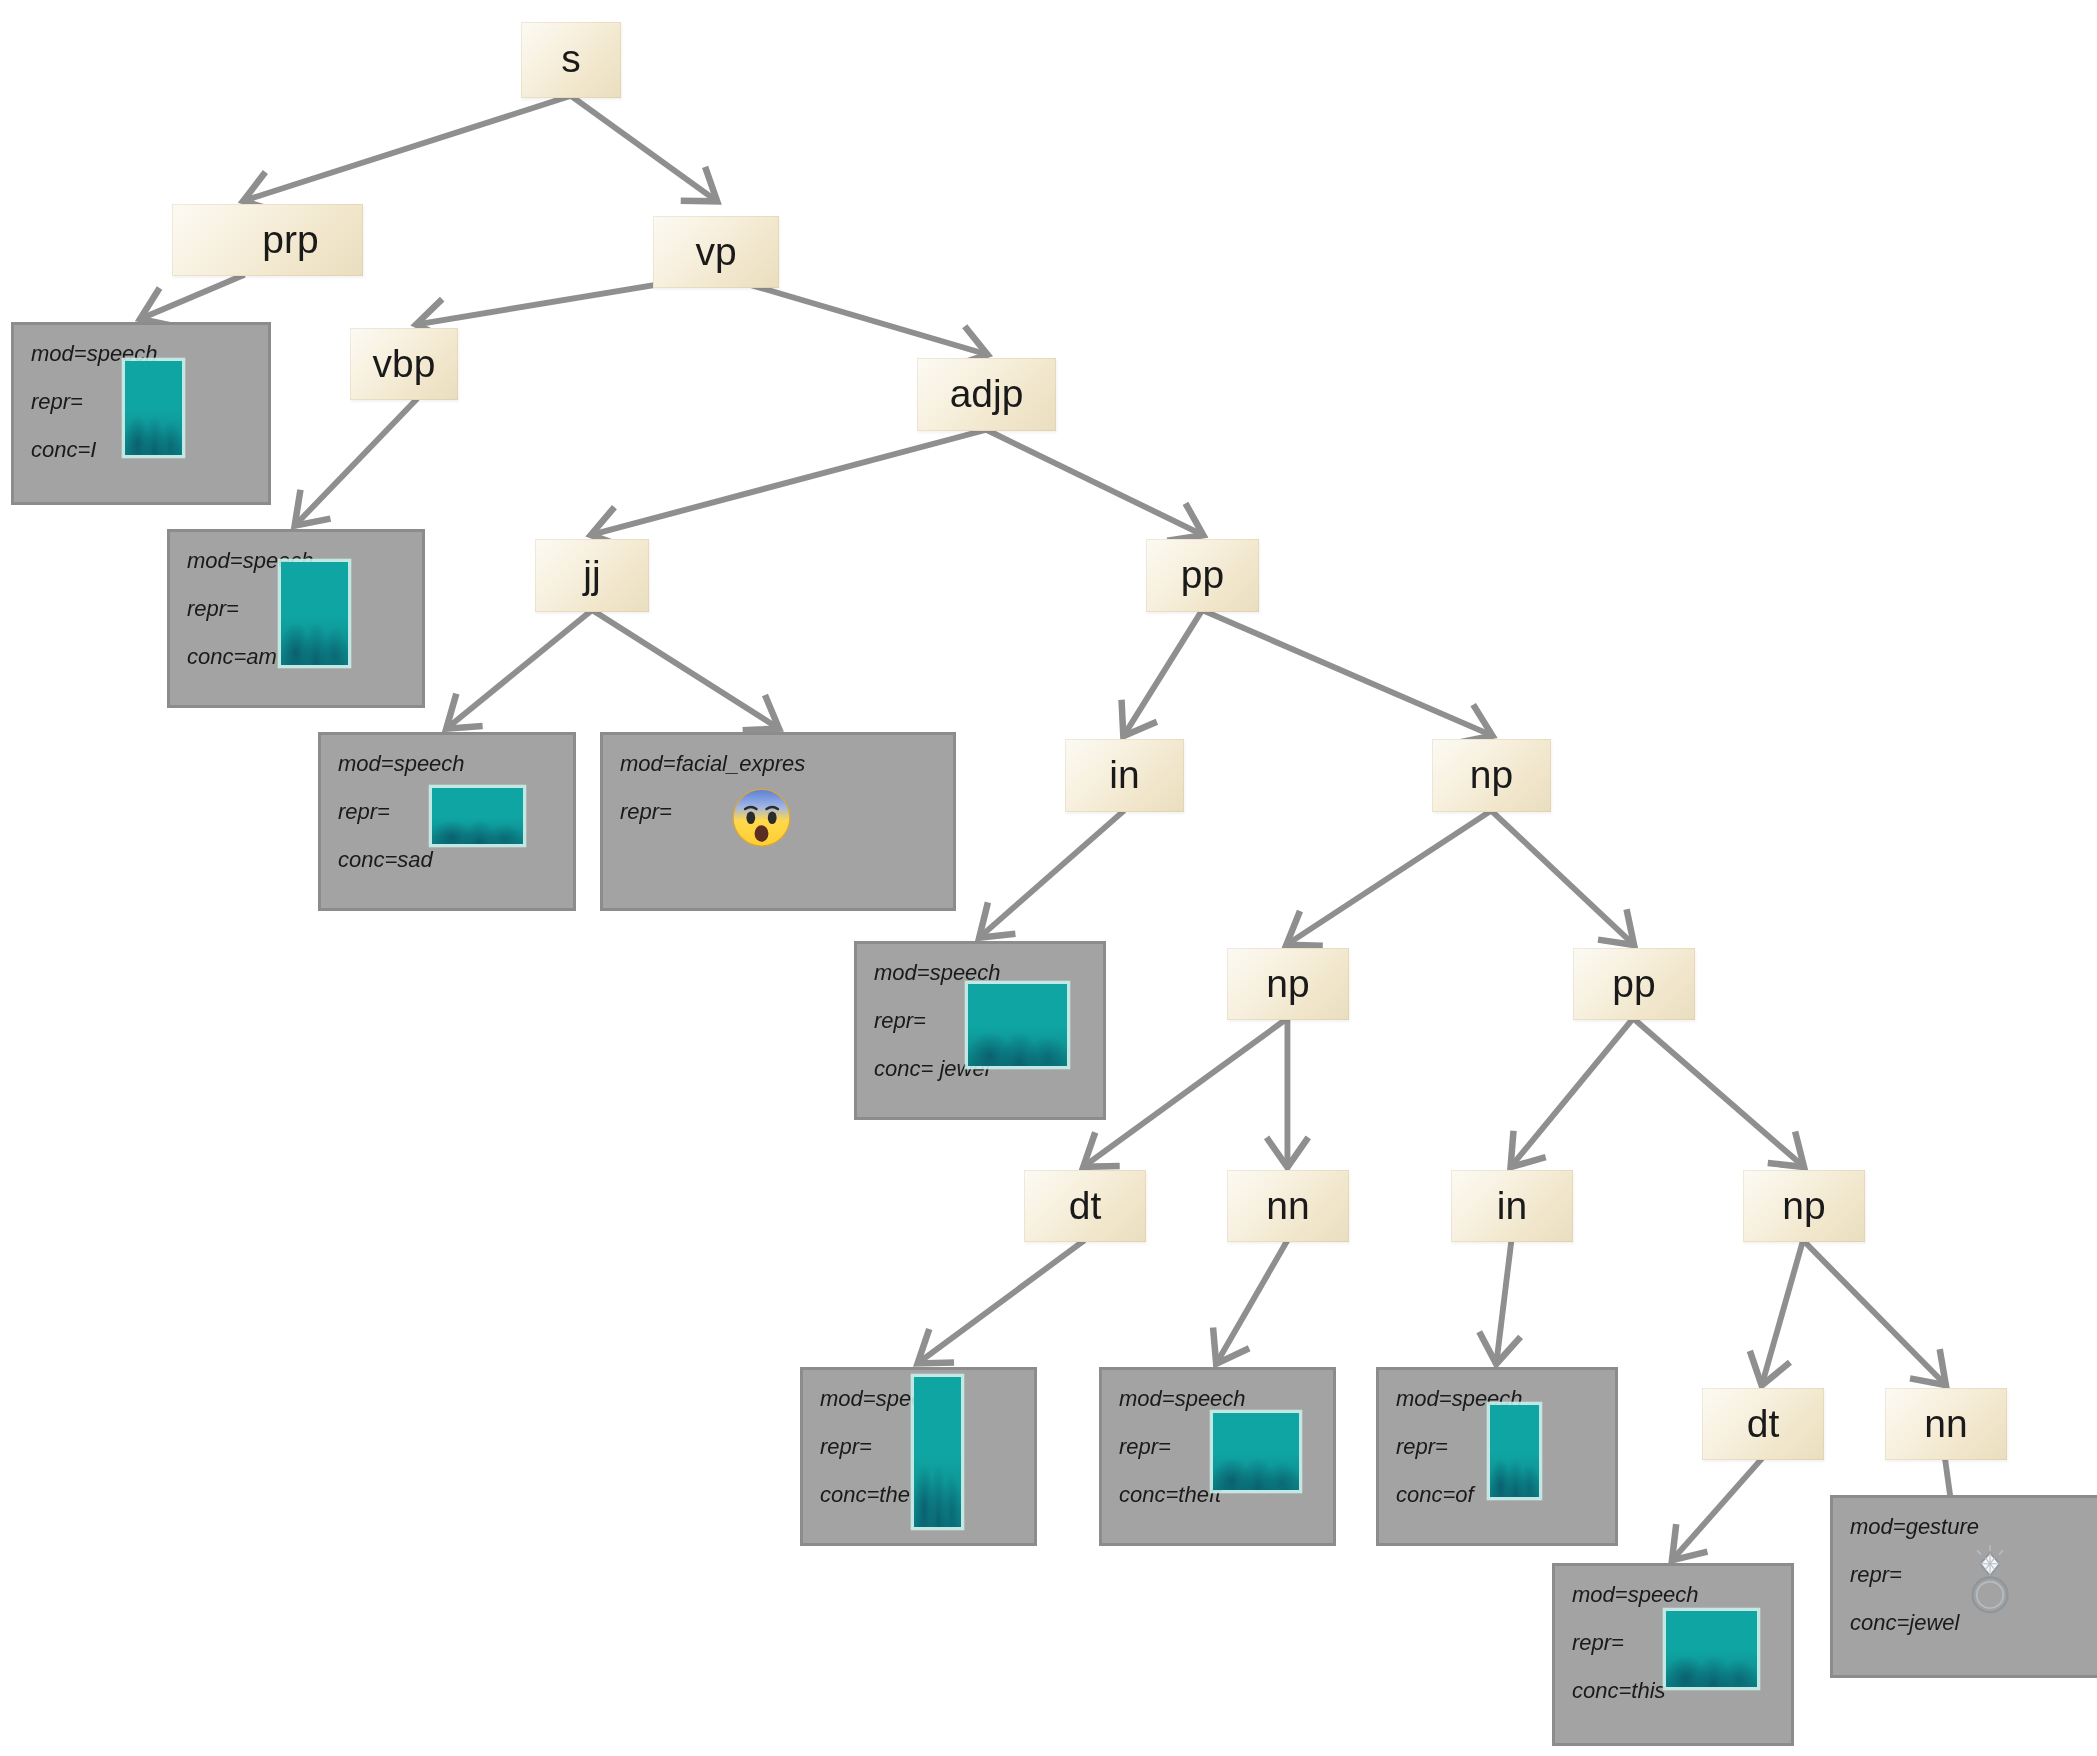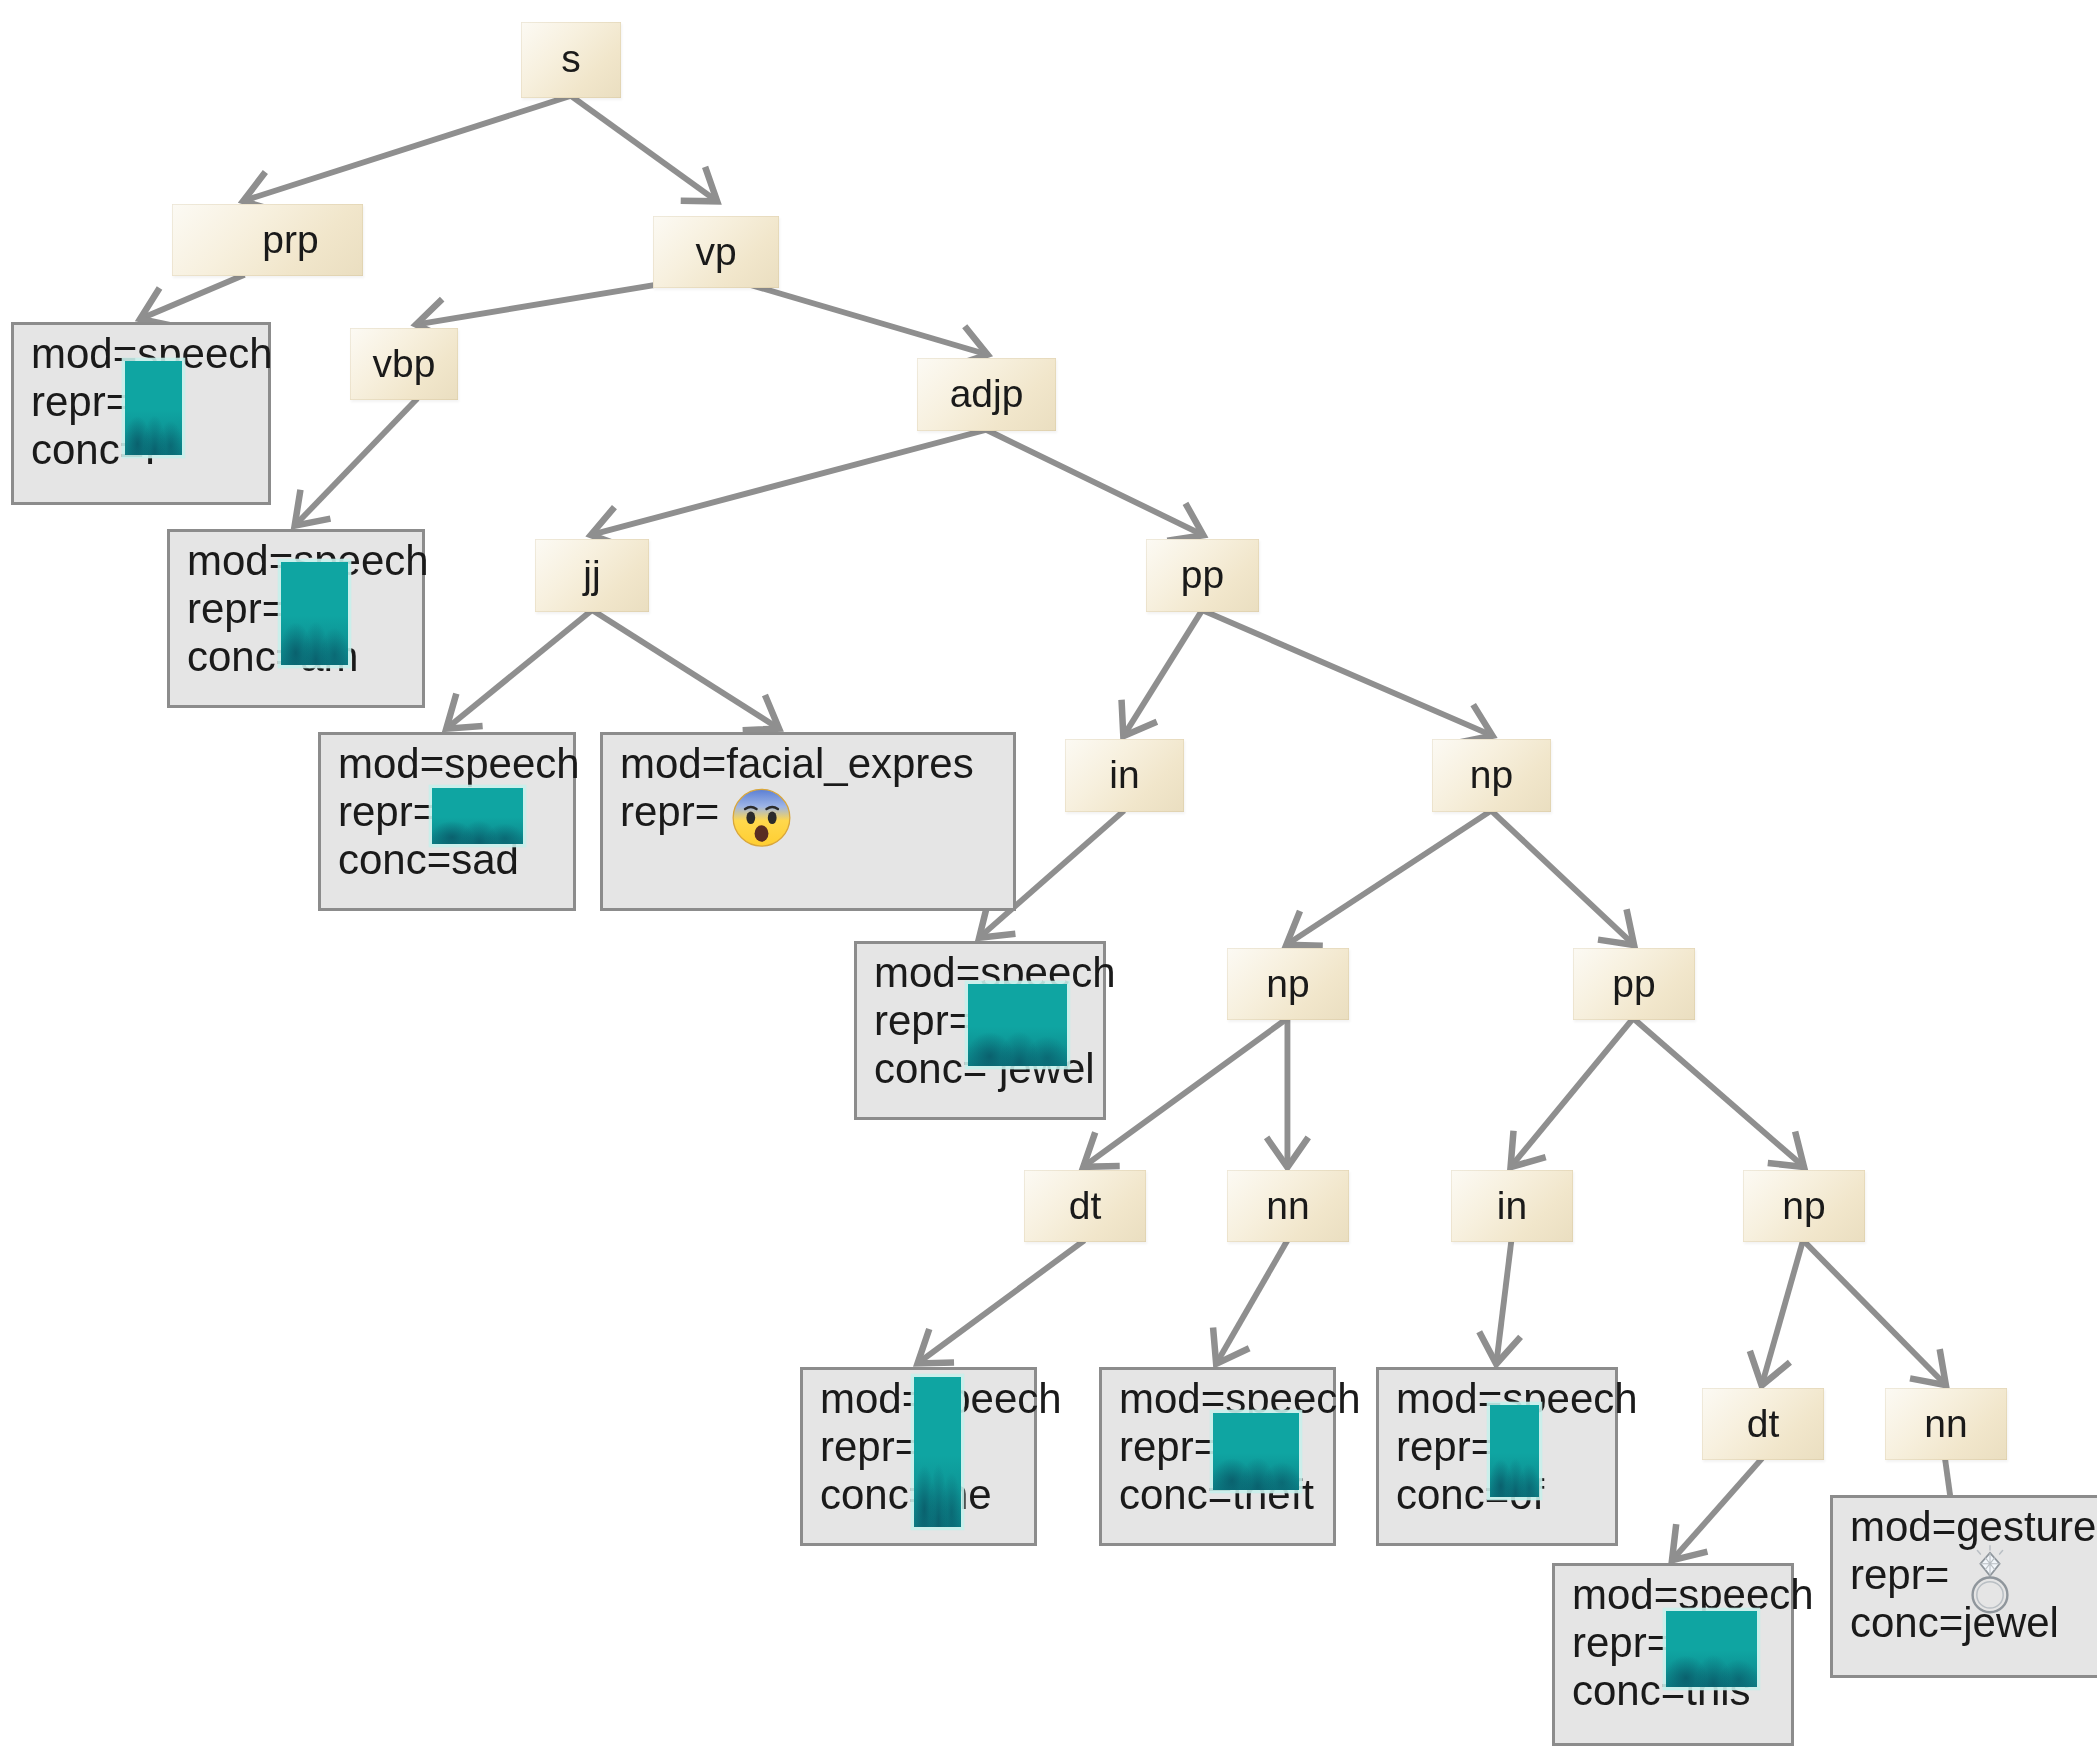--- a/index.html
+++ b/index.html
@@ -7,22 +7,22 @@
        font-family:"Liberation Sans","DejaVu Sans",sans-serif;color:#1a1a1a;}
   .canvas{position:absolute;left:0;top:0;width:2097px;height:1756px;}
   svg.edges{position:absolute;left:0;top:0;width:2097px;height:1756px;}
 
   .tag-node{position:absolute;display:flex;align-items:center;justify-content:center;
     background:linear-gradient(135deg,#fcfaf4 0%,#f7f0de 38%,#f1e6cb 70%,#eadec0 100%);
     box-shadow:inset 0 0 0 0.7px rgba(176,153,100,0.22), 1.3px 2px 2.6px rgba(0,0,0,0.05);
     font-size:39px;line-height:1;}
   .tag-node .tag-label{transform:translateY(-1.3px);}
 
-  .leaf-node{position:absolute;background:#e5e5e5;border:3.3px solid #8c8c8c;
-    box-sizing:border-box;font-size:42px;}
+  .leaf-node{position:absolute;background:#a3a3a3;border:3.3px solid #8c8c8c;
+    box-sizing:border-box;font-size:22px;font-style:italic;}
   .leaf-lines{position:absolute;left:17px;top:5.2px;right:6.5px;}
   .leaf-line{height:48px;display:flex;align-items:center;white-space:pre;}
 
   .spectrogram{position:absolute;
     background:
       radial-gradient(ellipse 34% 42% at 22% 88%, rgba(8,74,92,0.62), rgba(8,74,92,0) 70%),
       radial-gradient(ellipse 28% 52% at 52% 95%, rgba(8,74,92,0.55), rgba(8,74,92,0) 72%),
       radial-gradient(ellipse 30% 38% at 80% 90%, rgba(8,74,92,0.45), rgba(8,74,92,0) 70%),
       linear-gradient(to top, rgba(7,80,98,0.50) 0%, rgba(7,80,98,0.18) 26%, rgba(7,80,98,0) 48%),
       #0fa5a2;
@@ -138,21 +138,21 @@
         <div class="spectrogram" style="left: 111px; top: 30px; width: 67px; height: 103px;"></div>
       </div>
       <div class="leaf-node" style="left: 318px; top: 732px; width: 258px; height: 179px;">
         <div class="leaf-lines">
           <div class="leaf-line">mod=speech</div>
           <div class="leaf-line">repr=</div>
           <div class="leaf-line">conc=sad</div>
         </div>
         <div class="spectrogram" style="left: 111px; top: 53px; width: 91px; height: 56px;"></div>
       </div>
-      <div class="leaf-node" style="left: 600px; top: 732px; width: 416px; height: 179px; text-align: right;">
+      <div class="leaf-node" style="left: 600px; top: 732px; width: 356px; height: 179px; text-align: right;">
         <div class="leaf-lines">
           <div class="leaf-line">mod=facial_expres</div>
           <div class="leaf-line">repr=</div>
         </div>
         <div class="emoji-slot" style="left: 127px; top: 50px; width: 63px; height: 63px;">
           <svg viewBox="0 0 100 100" xmlns="http://www.w3.org/2000/svg">
     <defs>
       <linearGradient id="fearGrad" x1="0" y1="0" x2="0" y2="1">
         <stop offset="0%" stop-color="#5b7fd4"></stop>
         <stop offset="30%" stop-color="#9db4e6"></stop>

